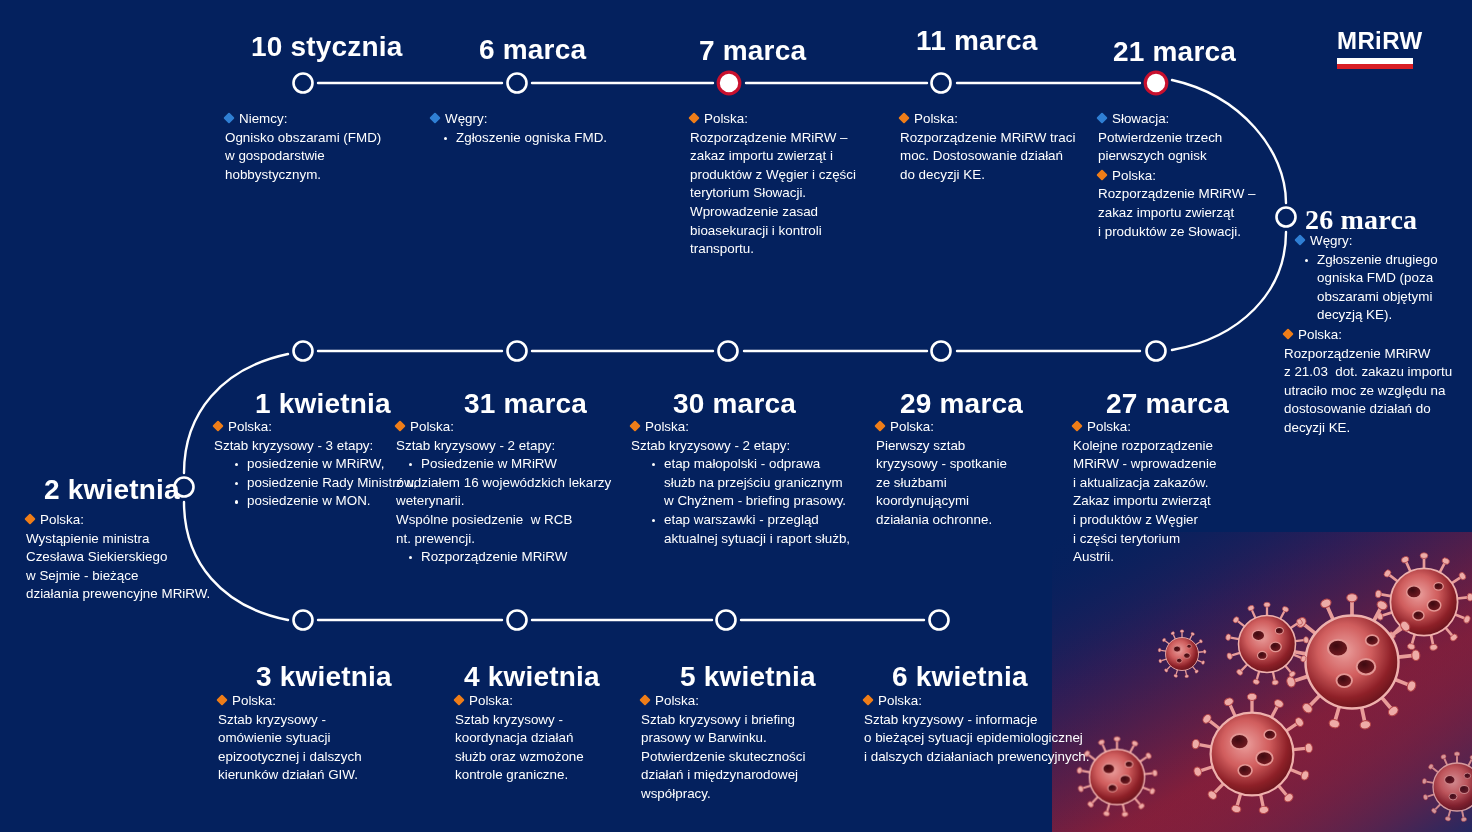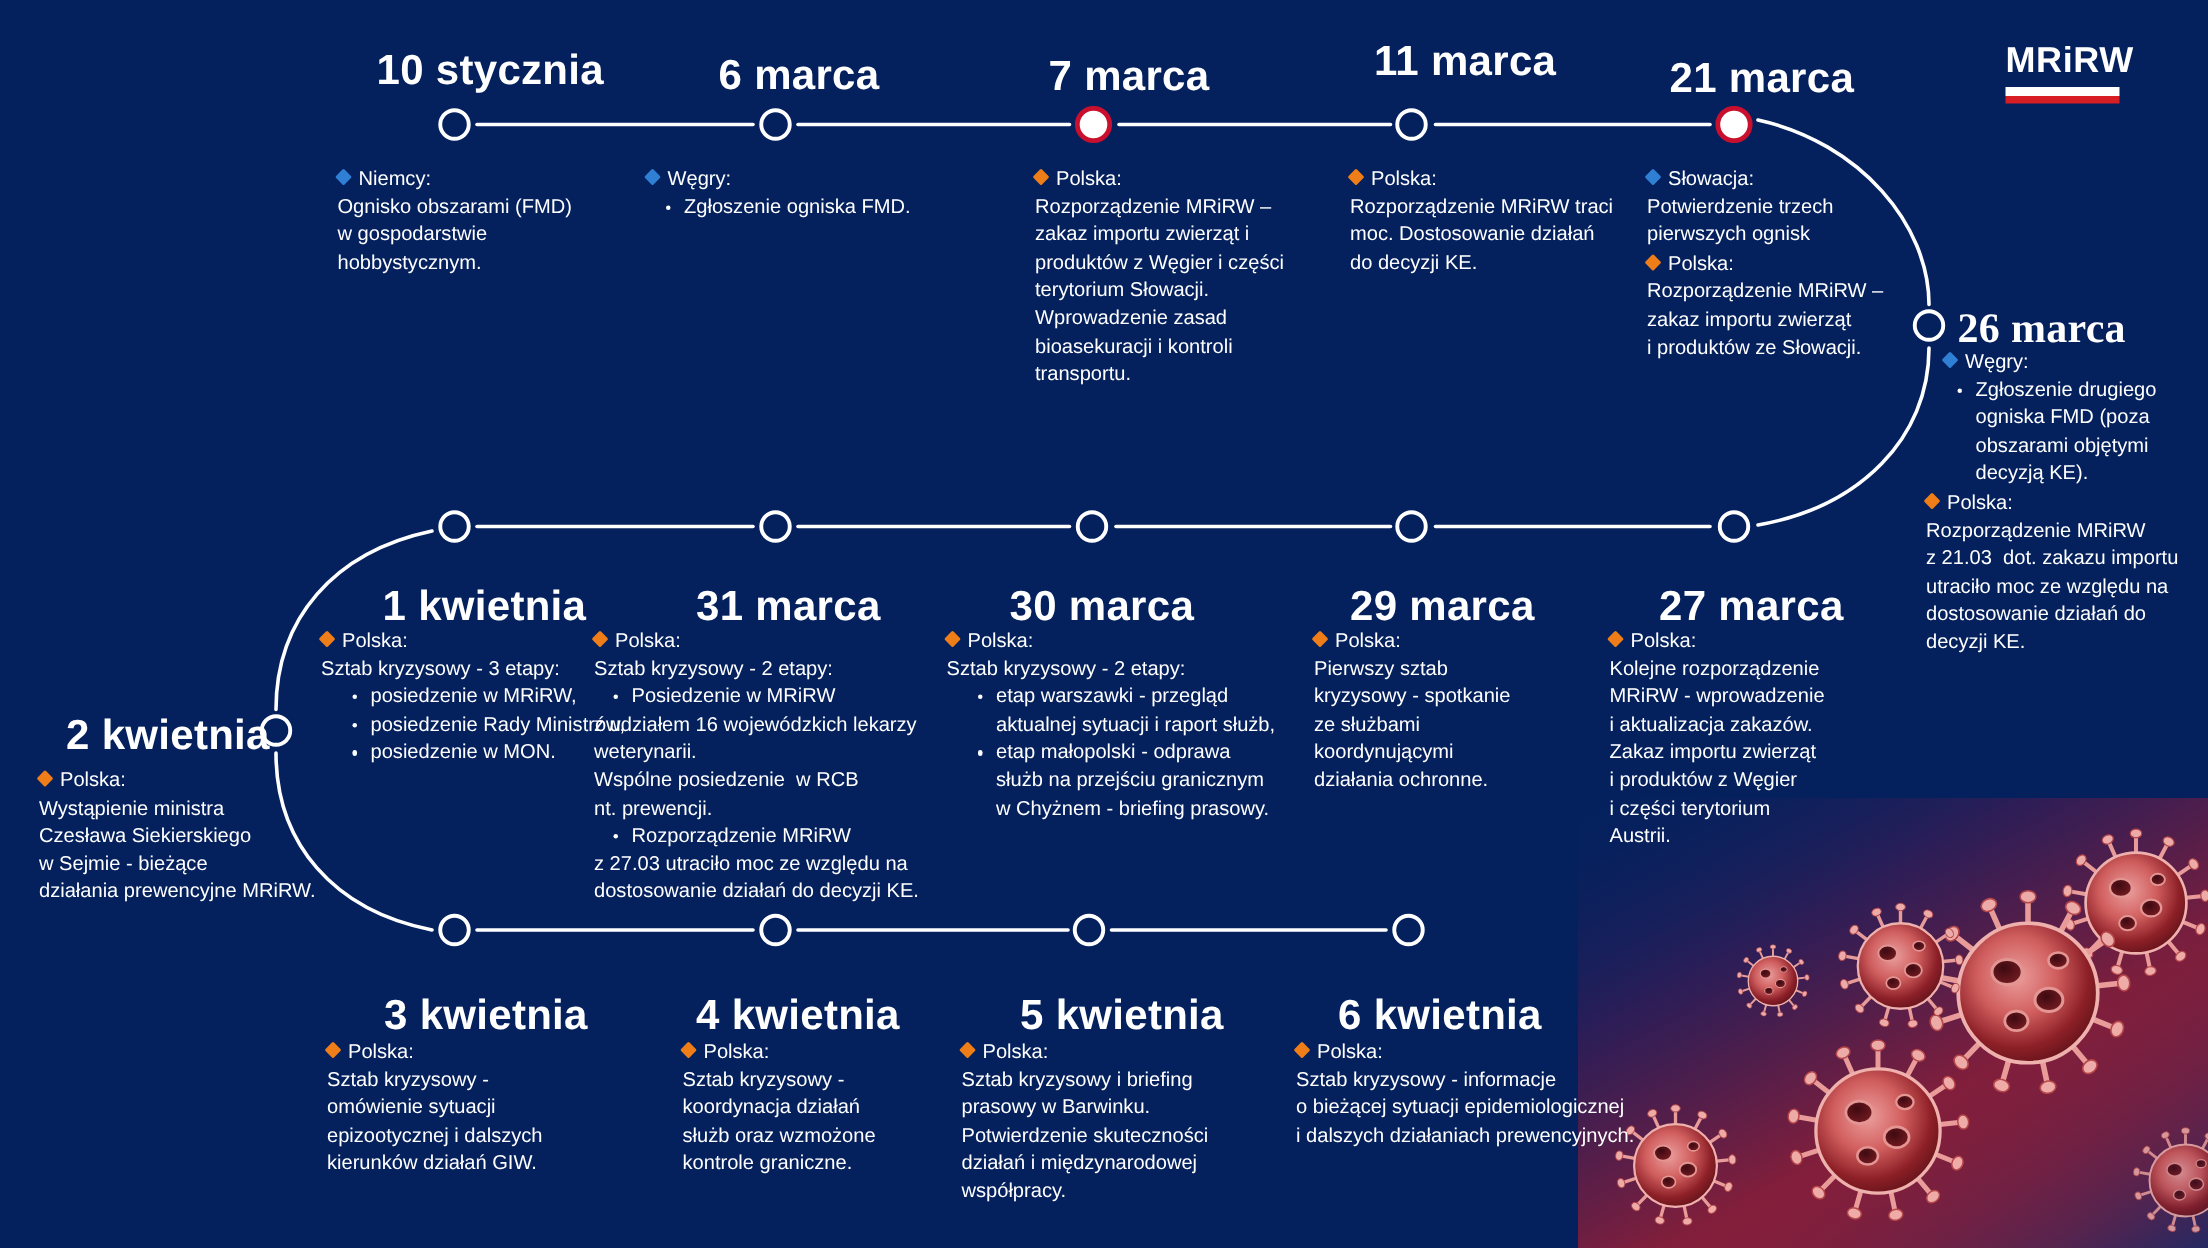--- a/index.html
+++ b/index.html
@@ -364,22 +364,22 @@
   </div>
 
   <div class="evt" style="left:631px; top:418px; width:220px;">
     <div class="party">
       <span class="dia pl"></span><span>Polska:</span>
     </div>
     <div class="lines">
       <div>Sztab kryzysowy - 2 etapy:</div>
     </div>
     <ul class="sub indent">
+      <li>etap małopolski - odprawa służb na przejściu granicznym w Chyżnem - briefing prasowy.</li>
       <li>etap warszawki - przegląd aktualnej sytuacji i raport służb,</li>
-      <li>etap małopolski - odprawa służb na przejściu granicznym w Chyżnem - briefing prasowy.</li>
     </ul>
   </div>
 
   <div class="evt" style="left:396px; top:418px; width:228px;">
     <div class="party">
       <span class="dia pl"></span><span>Polska:</span>
     </div>
     <div class="lines">
       <div>Sztab kryzysowy - 2 etapy:</div>
     </div>
@@ -388,24 +388,20 @@
     </ul>
     <div class="lines">
       <div>z udziałem 16 wojewódzkich lekarzy</div>
       <div>weterynarii.</div>
       <div>Wspólne posiedzenie  w RCB</div>
       <div>nt. prewencji.</div>
     </div>
     <ul class="sub indent2">
       <li>Rozporządzenie MRiRW</li>
     </ul>
-    <div class="lines">
-      <div>z 27.03 utraciło moc ze względu na</div>
-      <div>dostosowanie działań do decyzji KE.</div>
-    </div>
   </div>
 
   <div class="evt" style="left:214px; top:418px; width:205px;">
     <div class="party">
       <span class="dia pl"></span><span>Polska:</span>
     </div>
     <div class="lines">
       <div>Sztab kryzysowy - 3 etapy:</div>
     </div>
     <ul class="sub indent">

